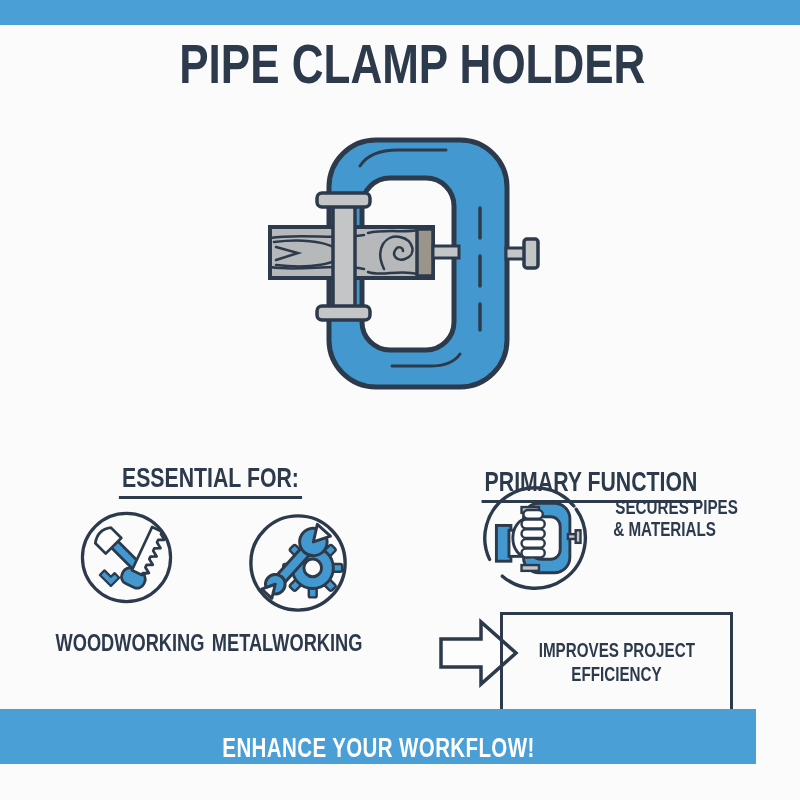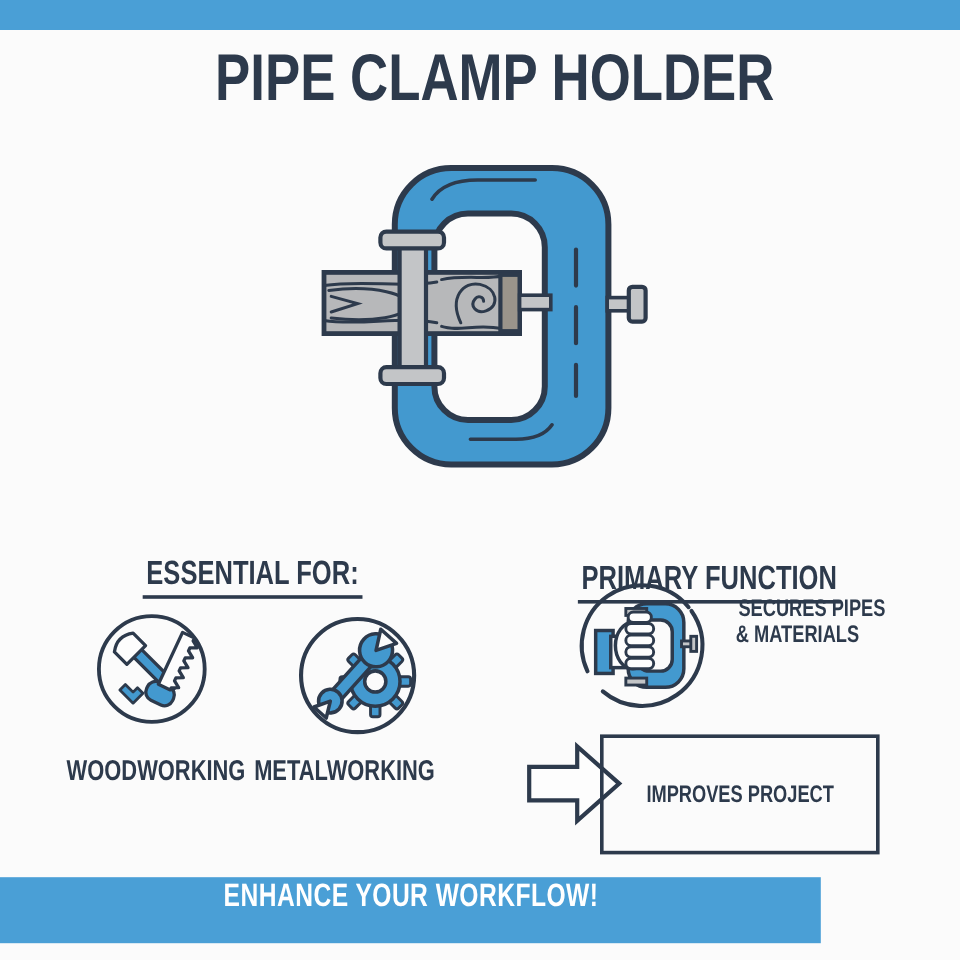--- a/index.html
+++ b/index.html
@@ -8,22 +8,22 @@
     background:var(--background,#FBFBFB);
     font-family:"Liberation Sans","DejaVu Sans",sans-serif;
     color:var(--navy,#2D3A4C);
   }
   .abs{position:absolute;}
   
   .sq{display:inline-block;transform:scaleX(.76);transform-origin:50% 50%;white-space:nowrap;}
   .sq.t{transform:scaleX(.8);}
   .sq.u{border-bottom:3px solid var(--navy,#2D3A4C);padding:0 4px 4px;}
   .top-bar{left:0;top:0;width:800px;height:25px;background:var(--bar-blue,#4A9FD6);}
-  .bottom-bar{left:0;top:731px;width:684px;height:55px;background:var(--bar-blue,#4A9FD6);
-    display:flex;align-items:flex-start;justify-content:center;}
+  .bottom-bar{left:0;top:709px;width:756px;height:55px;background:var(--bar-blue,#4A9FD6);
+    display:flex;align-items:flex-end;justify-content:center;}
   .bottom-bar span{color:var(--banner-text,#fff);font-size:27px;font-weight:700;letter-spacing:.5px;}
   .title{left:0;top:34px;width:800px;text-align:center;margin:0;
     font-size:55px;font-weight:700;line-height:60px;padding-left:12px;}
   .heading{font-size:28px;font-weight:700;line-height:28px;text-align:center;}
   .h-ess{left:60px;top:446px;width:300px;margin-top:18px;}
   .h-pri{left:446px;top:468px;width:290px;}
   .label{font-size:24px;font-weight:700;line-height:22px;text-align:center;}
   .l-wood{left:32px;top:632px;width:188px;}
   .l-metal{left:188px;top:632px;width:188px;}
   .secures{left:596px;top:496px;width:136px;text-align:right;
@@ -153,19 +153,20 @@
     <div><span class="sq">SECURES PIPES</span></div>
     <div><span class="sq">&amp; MATERIALS</span></div>
   </div>
 
   <svg class="abs arrow" width="82" height="80" viewBox="0 0 82 80">
     <polygon class="f-white s-navy" stroke-width="3.5" stroke-linejoin="miter" points="3,26 43,26 43,9 78,40 43,71 43,54 3,54"></polygon>
   </svg>
 
   <div class="abs benefit">
     <div><span class="sq">IMPROVES PROJECT</span></div>
+    <div><span class="sq">EFFICIENCY</span></div>
   </div>
 
   <div class="abs bottom-bar">
     <span class="sq">ENHANCE YOUR WORKFLOW!</span>
   </div>
 
 </div>
 
 </body></html>

